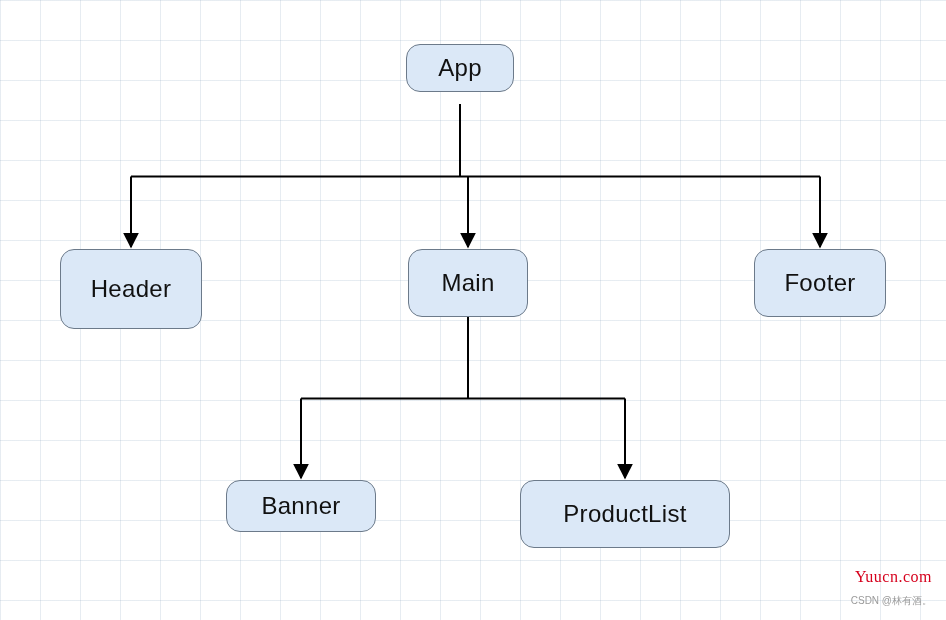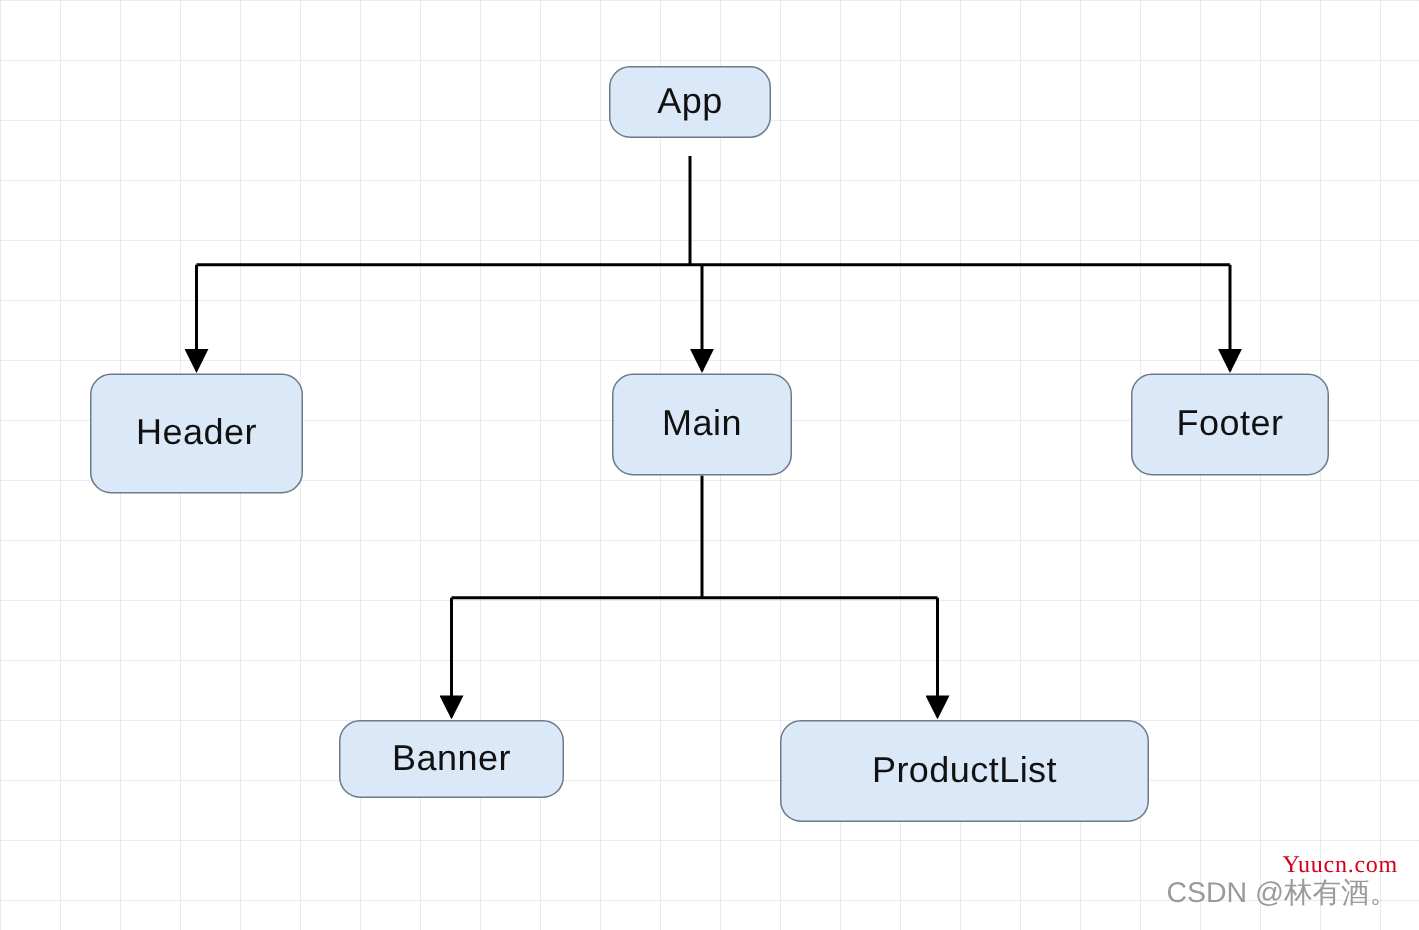--- a/index.html
+++ b/index.html
@@ -50,21 +50,21 @@
     color: #d6001c;
     font-size: 16px;
     font-family: "Times New Roman", serif;
     letter-spacing: 0.5px;
   }
   .watermark-gray {
     position: absolute;
     right: 14px;
     bottom: 12px;
     color: #9a9a9a;
-    font-size: 19px;
+    font-size: 10px;
   }
 </style>
 </head>
 <body>
 
 <div class="grid"></div>
 
 <div class="canvas">
 
   <svg class="edges">
@@ -94,19 +94,19 @@
   </div>
   <div class="node" id="node-main" style="left: 408px; top: 249px; width: 120px; height: 68px;">
     <span>Main</span>
   </div>
   <div class="node" id="node-footer" style="left: 754px; top: 249px; width: 132px; height: 68px;">
     <span>Footer</span>
   </div>
   <div class="node" id="node-banner" style="left: 226px; top: 480px; width: 150px; height: 52px;">
     <span>Banner</span>
   </div>
-  <div class="node" id="node-productlist" style="left: 520px; top: 480px; width: 246px; height: 68px;">
+  <div class="node" id="node-productlist" style="left: 520px; top: 480px; width: 210px; height: 68px;">
     <span>ProductList</span>
   </div>
 
   <div class="watermark-red">Yuucn.com</div>
   <div class="watermark-gray">CSDN @林有酒。</div>
 </div>
 
 </body></html>

